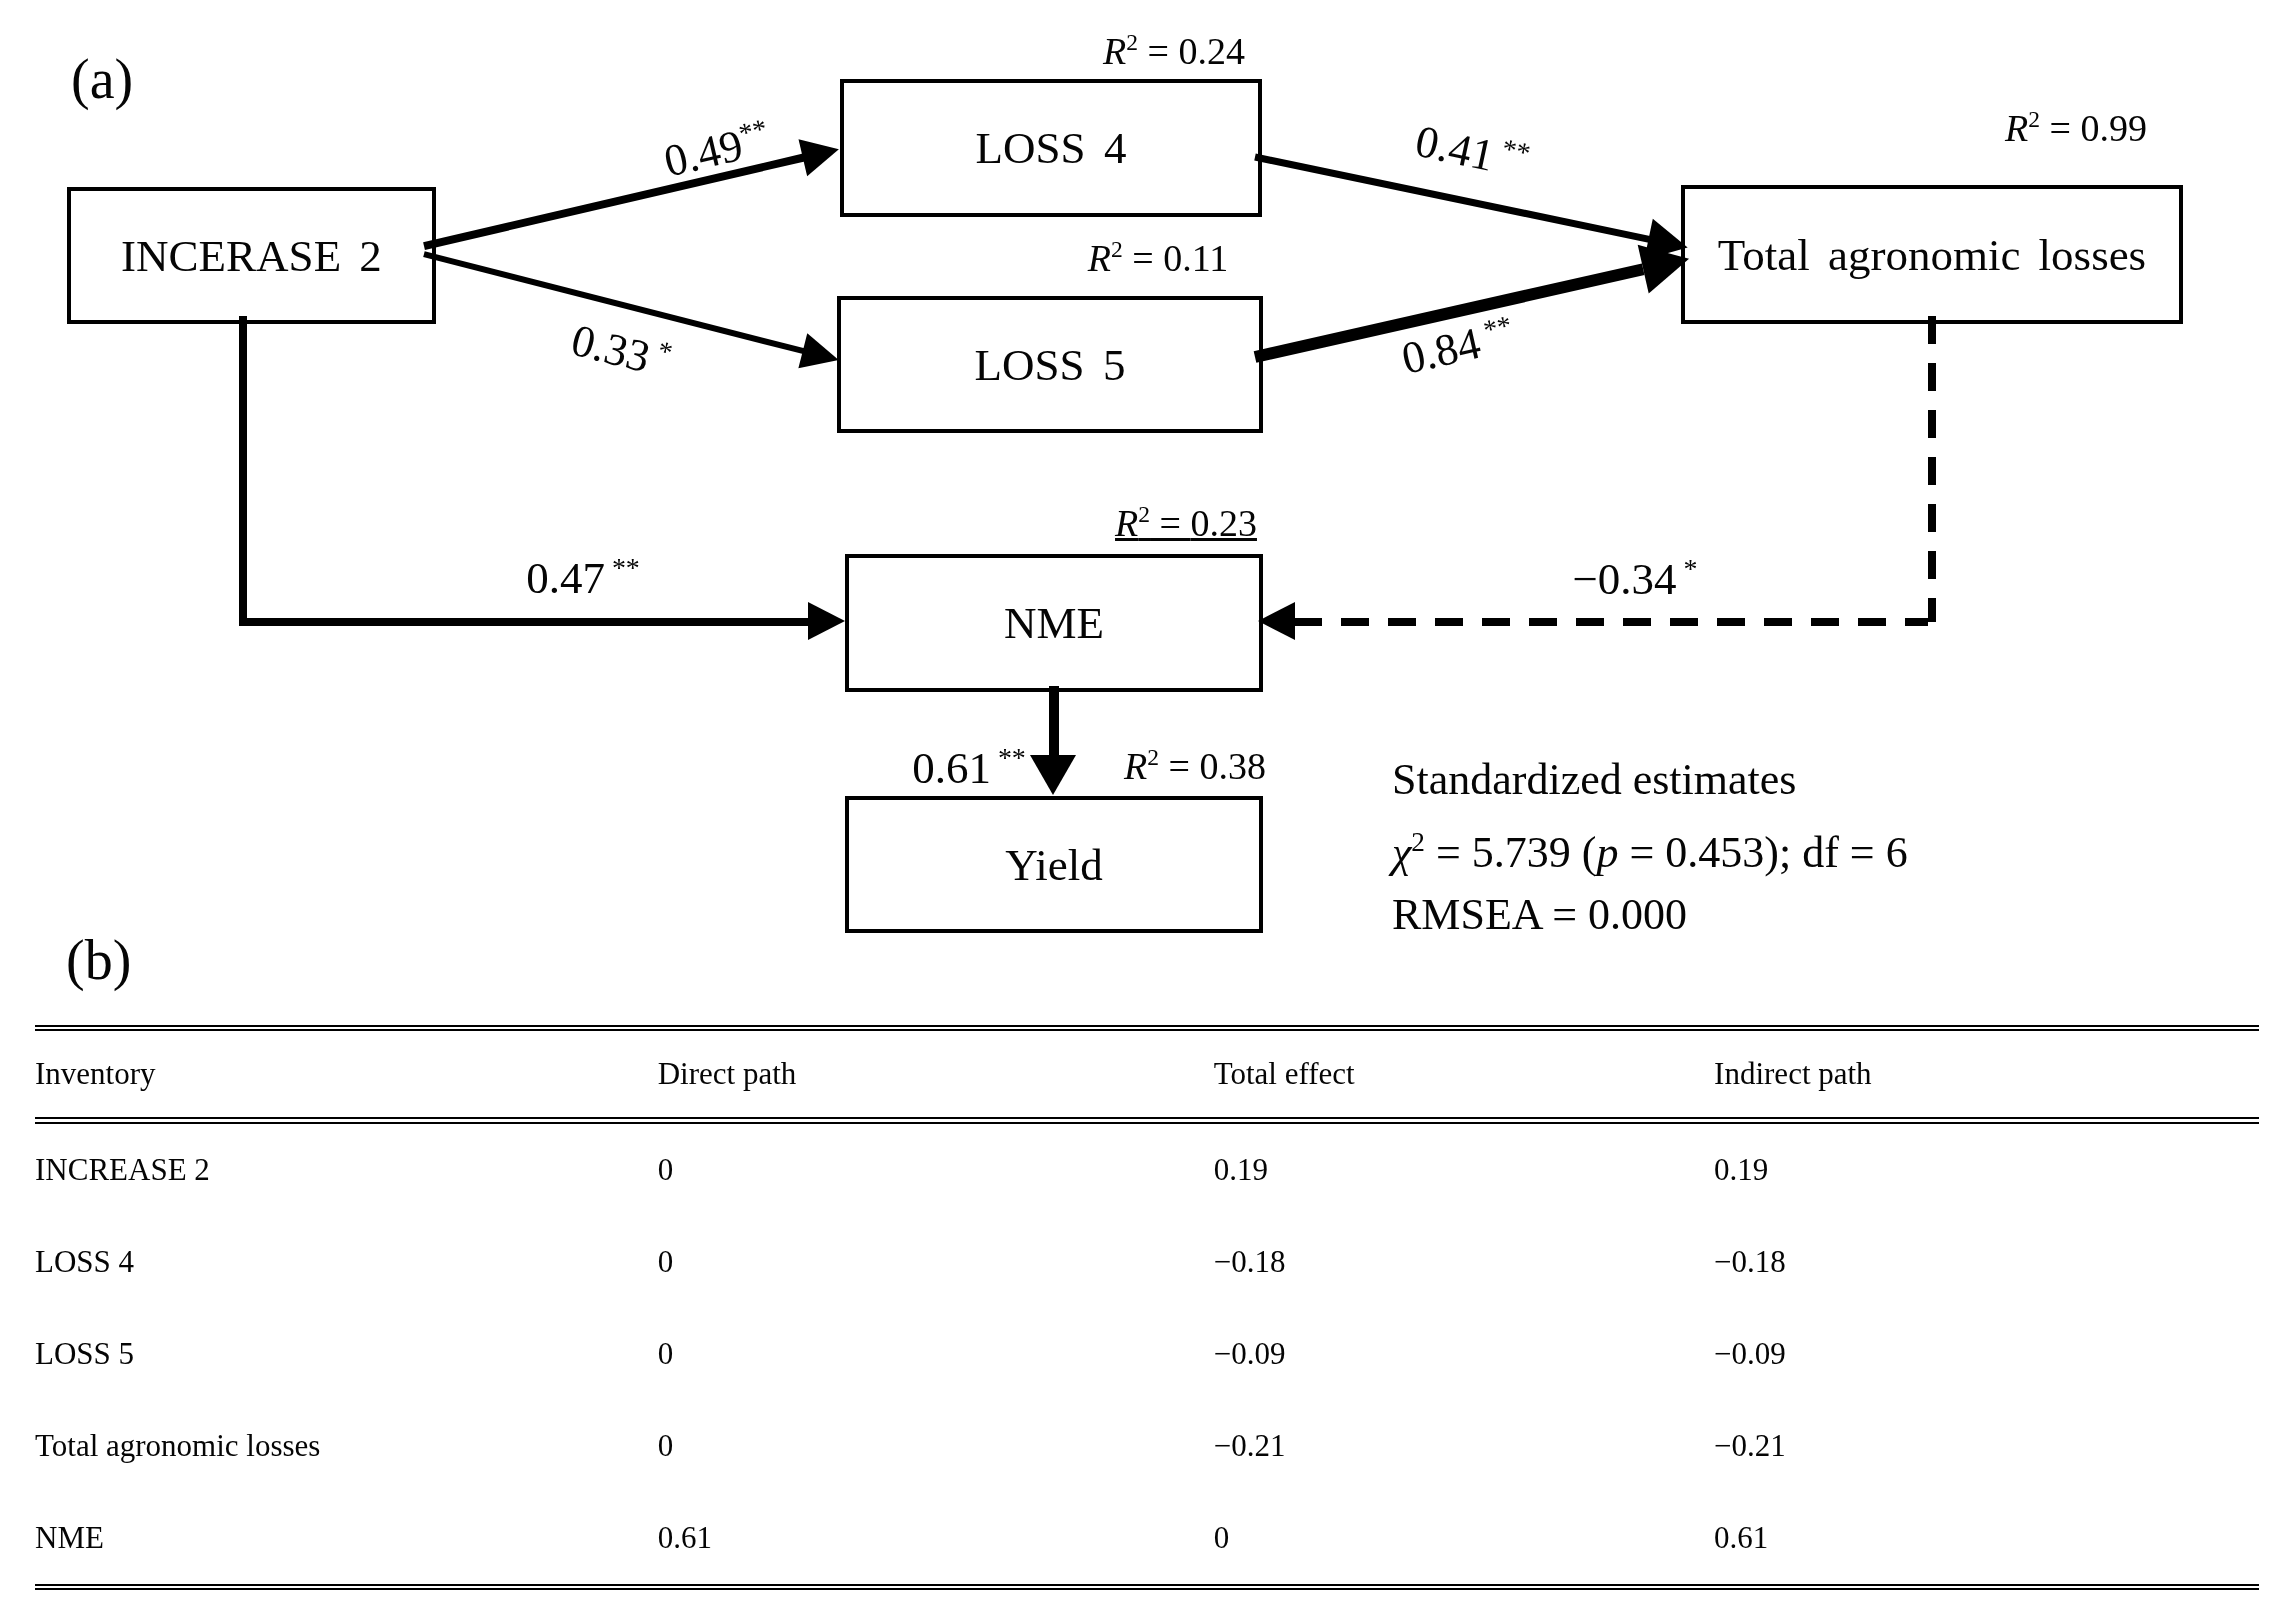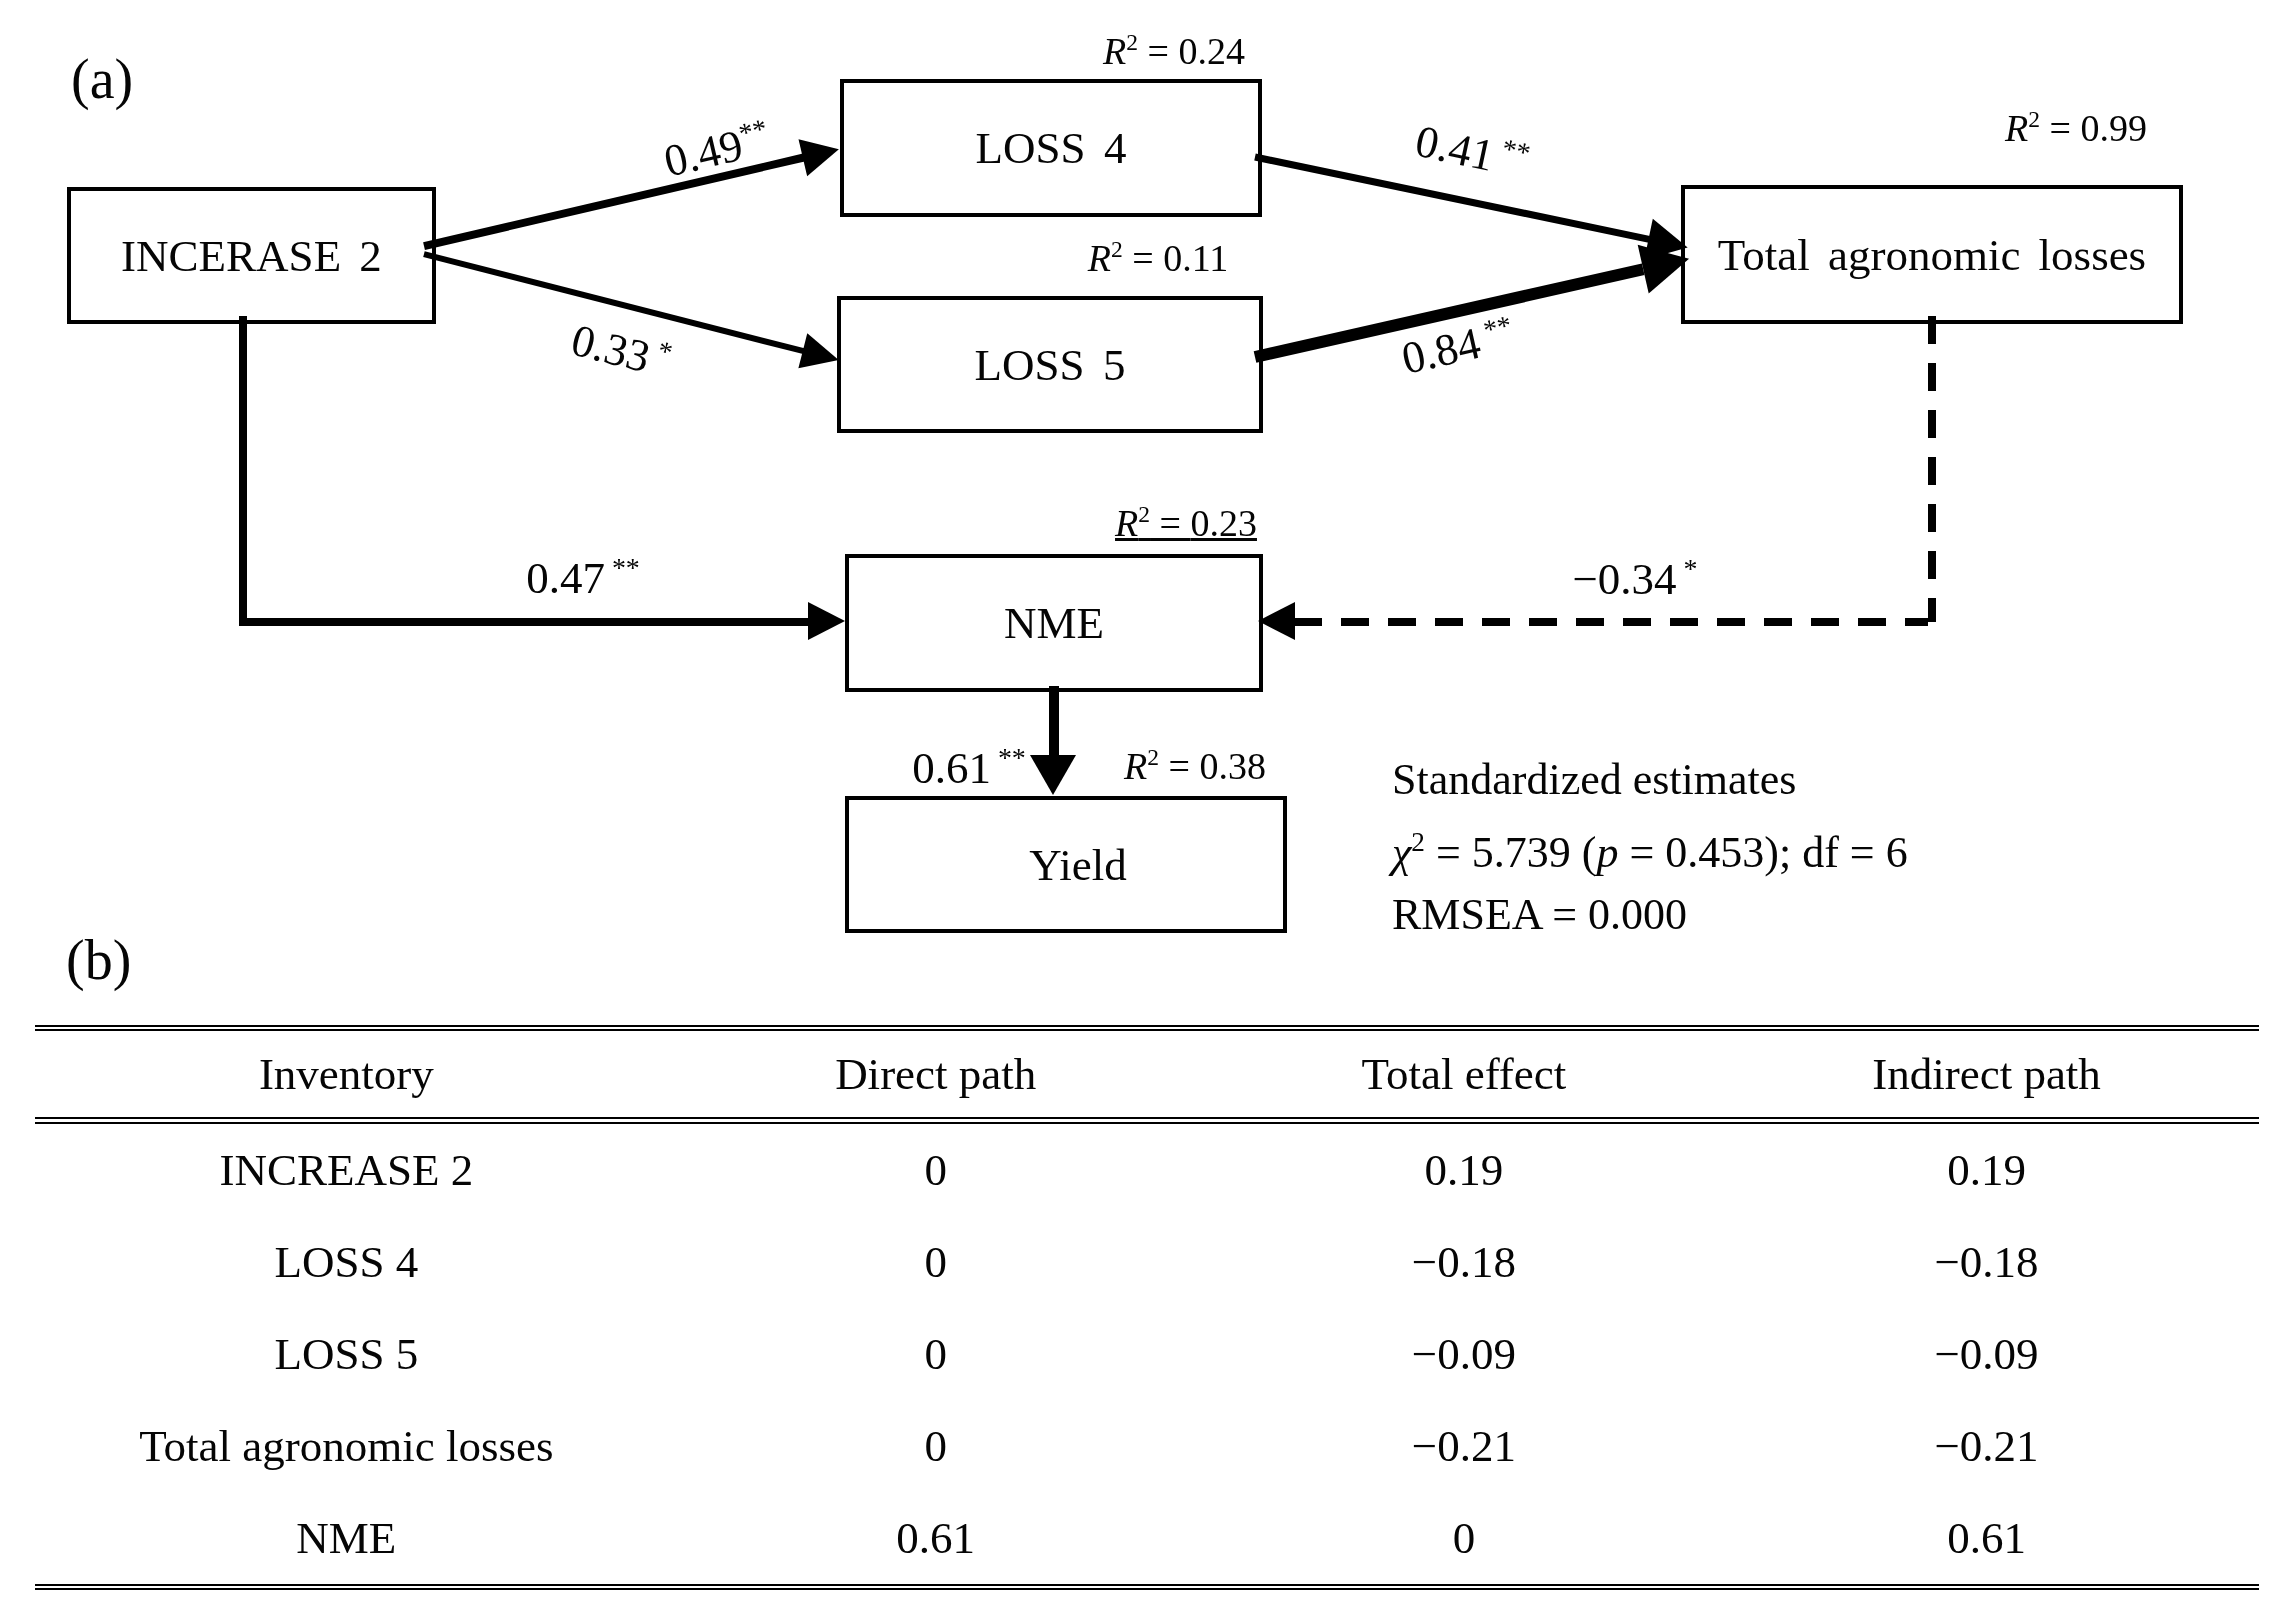--- a/index.html
+++ b/index.html
@@ -22,22 +22,22 @@
   .arr{position:absolute;transform-origin:0 50%;height:0;}
   .shaft{position:absolute;left:0;top:0;transform:translateY(-50%);background:#000;}
   .head{position:absolute;top:0;transform:translateY(-50%);width:0;height:0;border-style:solid;}
   .seg{position:absolute;background:#000;}
   .dash-v{position:absolute;background:repeating-linear-gradient(180deg,#000 0 28px,transparent 28px 47px);}
   .dash-h{position:absolute;background:repeating-linear-gradient(90deg,#000 0 28px,transparent 28px 47px);}
   .tri{position:absolute;width:0;height:0;border-style:solid;}
   
   .tbl{position:absolute;left:35px;top:1025px;width:2224px;}
   .rule{height:6.4px;border-top:2.1px solid #000;border-bottom:2.1px solid #000;box-sizing:border-box;}
-  .trow{display:grid;grid-template-columns:28% 25% 22.5% 24.5%;align-items:center;text-align:center;
-        font-size:45px;}
+  .trow{display:grid;grid-template-columns:28% 25% 22.5% 24.5%;align-items:center;
+        font-size:31px;}
   .thead{height:86px;}
   .tbody .trow{height:92px;}
 </style>
 </head>
 <body>
 
 <div class="canvas">
 
   <div class="panel-label" style="left:71px;top:47px;">(a)</div>
 
@@ -54,21 +54,21 @@
   </div>
 
   <div class="box" style="left:1681px;top:185px;width:494px;height:131px;">
     <span>Total agronomic losses</span>
   </div>
 
   <div class="box" style="left:845px;top:554px;width:410px;height:130px;">
     <span>NME</span>
   </div>
 
-  <div class="box" style="left:845px;top:796px;width:410px;height:129px;padding-left:24px;">
+  <div class="box" style="left:845px;top:796px;width:410px;height:129px;">
     <span>Yield</span>
   </div>
 
   <div class="r2" style="left:1174px;top:51px;"><i>R</i><sup>2</sup><span> = </span><span>0.24</span></div>
 
   <div class="r2" style="left:1158px;top:258px;"><i>R</i><sup>2</sup><span> = </span><span>0.11</span></div>
 
   <div class="r2" style="left:2076px;top:128px;"><i>R</i><sup>2</sup><span> = </span><span>0.99</span></div>
 
   <div class="r2" style="left:1186px;top:523px;text-decoration:underline;"><i>R</i><sup>2</sup><span> = </span><span>0.23</span></div>

